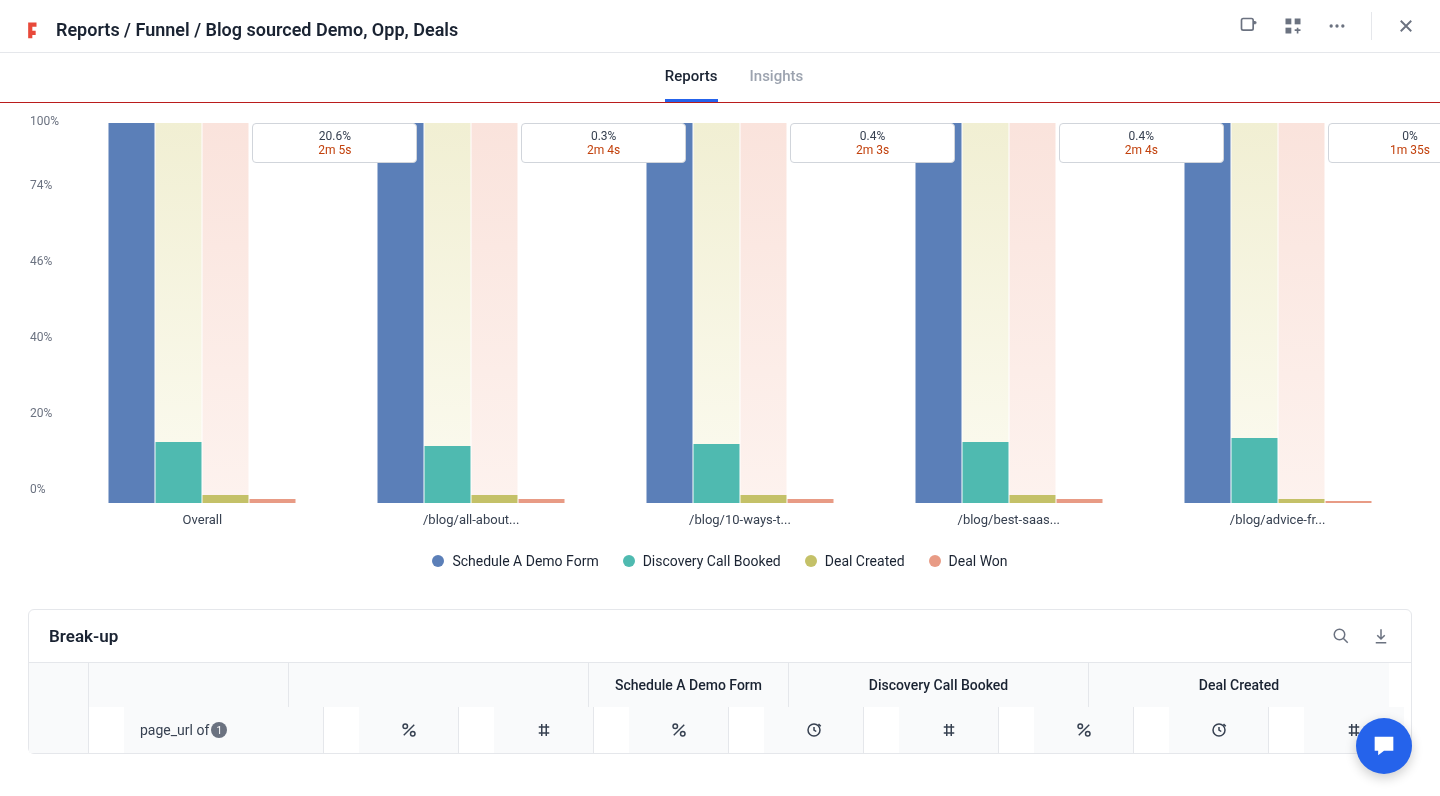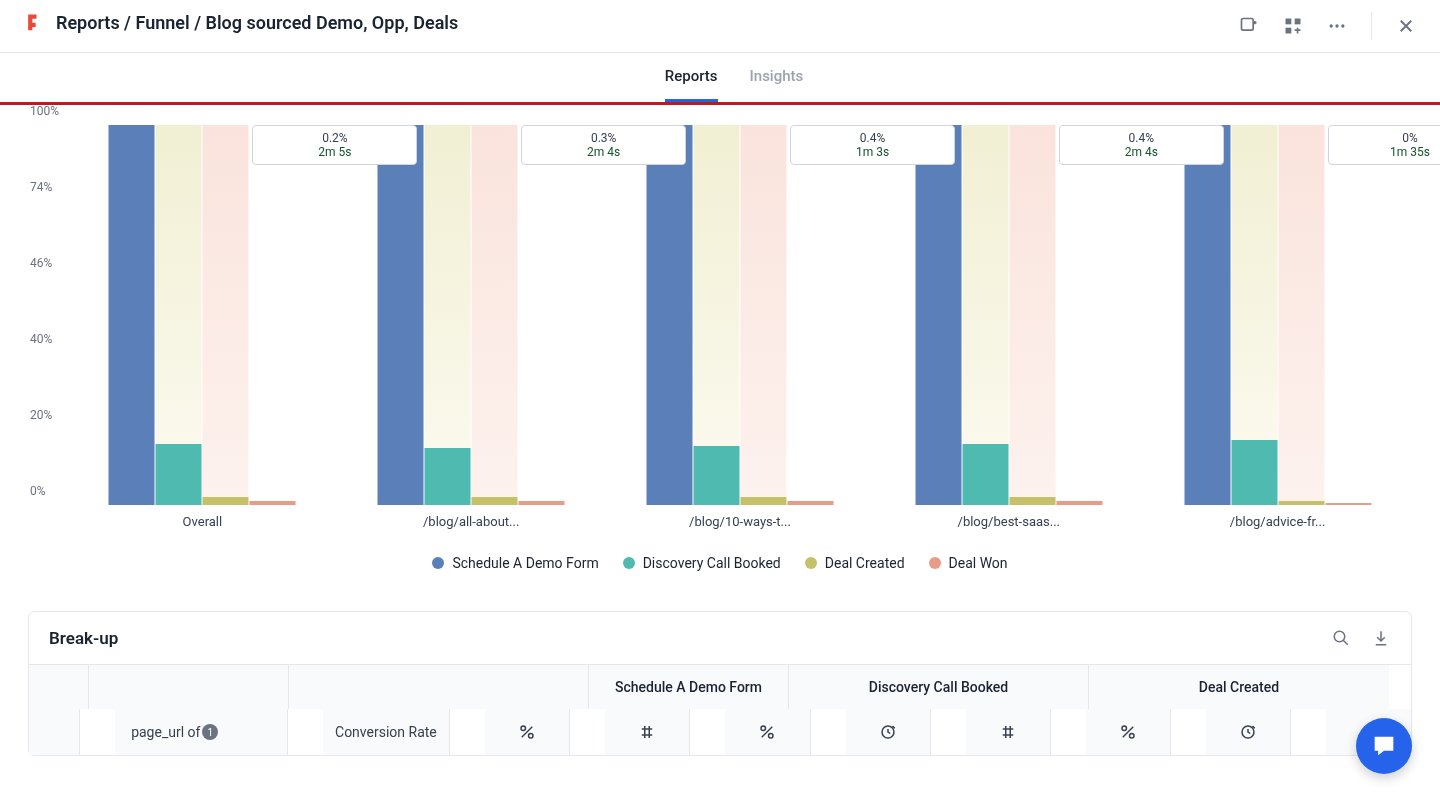--- a/index.html
+++ b/index.html
@@ -1,40 +1,40 @@
 <!DOCTYPE html>
 <html><head>
 <meta charset="utf-8">
 <style>
   * { box-sizing: border-box; }
   body { margin: 0; font-family: -apple-system, BlinkMacSystemFont, "Segoe UI", Roboto, sans-serif; background: #fff; color: #1a2332; }
-  .header { display: flex; align-items: flex-start; padding: 12px 24px; border-bottom: 1px solid #e5e7eb; }
+  .header { display: flex; align-items: flex-end; padding: 12px 24px; border-bottom: 1px solid #e5e7eb; }
   .logo { width: 20px; height: 20px; margin-right: 12px; }
   .breadcrumb { font-size: 18px; font-weight: 600; color: #1a2332; flex: 1; }
   .header-actions { display: flex; align-items: center; gap: 24px; }
   .header-icon { width: 20px; height: 20px; cursor: pointer; color: #6b7280; display:flex; align-items:center; justify-content:center; }
   .divider-v { width: 1px; height: 28px; background: #e5e7eb; }
-  .tabs { display: flex; justify-content: center; gap: 32px; border-bottom: 3px solid #b91c1c; padding-left: 28px; }
+  .tabs { display: flex; justify-content: center; gap: 32px; border-bottom: 1px solid #b91c1c; padding-left: 28px; }
   .tab { padding: 14px 0; font-size: 15px; font-weight: 500; color: #9ca3af; cursor: pointer; border-bottom: 3px solid transparent; }
   .tab.active { color: #1a2332; border-bottom-color: #2563eb; }
   .chart-area { padding: 20px 28px 10px 28px; position: relative; }
   .chart-grid { position: relative; height: 400px; margin-left: 40px; }
   .ytick { position: absolute; left: -38px; font-size: 12px; color: #6b7280; transform: translateY(-50%); }
   .groups { display: flex; justify-content: space-around; position: absolute; inset: 0; }
   .group { position: relative; width: 250px; display:flex; flex-direction:column; align-items:center; }
   .bars { display: flex; align-items: flex-end; height: 380px; gap: 1px; position: absolute; bottom: 20px; left: 50%; transform: translateX(-50%); }
   .bar { width: 46px; position: relative; }
   .bar-fill { position:absolute; bottom:0; left:0; right:0; }
   .b1 .bar-fill { background: #5b7fb8; }
   .b2 .bar-fill { background: #4fbab0; }
   .b3 .bar-fill { background: #c4c168; }
   .b4 .bar-fill { background: #e89b85; }
   .anno { position:absolute; top: -5px; right:-90px; border:1px solid #d1d5db; border-radius:4px; padding:5px 12px; background:#fff; font-size:12px; text-align:center; color:#374151; z-index:5; }
   .anno .pct { display:block; }
-  .anno .tm { display:block; color:#14532d; }
+  .anno .tm { display:block; color:#c2410c; }
   .xlabel { position:absolute; bottom:-4px; font-size:13px; color:#374151; white-space:nowrap; }
   .legend { display:flex; justify-content:center; gap:24px; padding:20px 0 30px; font-size:14px; color:#1a2332; }
   .legend-item { display:flex; align-items:center; gap:8px; }
   .swatch { width:12px; height:12px; border-radius:50%; }
   .breakup { margin: 10px 28px; border:1px solid #e5e7eb; border-radius:6px; }
   .breakup-head { display:flex; align-items:center; padding:16px 20px; border-bottom:1px solid #e5e7eb; }
   .breakup-title { font-size:17px; font-weight:600; flex:1; }
   .table-row1 { display:flex; }
   .cell { border-right:1px solid #e5e7eb; padding: 14px 0; text-align:center; font-size:14px; font-weight:500; background:#f9fafb; }
   .cell-a { width:60px; }
@@ -95,42 +95,42 @@
   <div class="tab">Insights</div>
 </div>
 
 <div class="chart-area">
   <div class="chart-grid" id="chart-grid">
       <div class="ytick" style="bottom: 20px;">0%</div>
       <div class="ytick" style="bottom: 96px; margin-top: 44px;">20%</div>
       <div class="ytick" style="bottom: 172px;">40%</div>
       <div class="ytick" style="bottom: 248px;">46%</div>
       <div class="ytick" style="bottom: 324px;">74%</div>
-      <div class="ytick" style="bottom: 400px;">100%</div>
+      <div class="ytick" style="bottom: 388px;">100%</div>
       <div class="groups">
         <div class="group">
           <div class="bars" style="position: absolute;">
             <div class="bar b1" style="height: 380px; position: relative;">
               <div style="position: absolute; inset: 0px 0px 380px; background: linear-gradient(rgb(212, 236, 233), rgb(238, 248, 246));"></div>
               <div class="bar-fill" style="height: 380px;"></div>
             </div>
             <div class="bar b2" style="height: 380px; position: relative;">
               <div style="position: absolute; inset: 0px 0px 60.8px; background: linear-gradient(rgb(241, 239, 211), rgb(250, 249, 236));"></div>
               <div class="bar-fill" style="height: 60.8px;"></div>
             </div>
             <div class="bar b3" style="height: 380px; position: relative;">
               <div style="position: absolute; inset: 0px 0px 7.6px; background: linear-gradient(rgb(250, 227, 220), rgb(253, 242, 238));"></div>
               <div class="bar-fill" style="height: 7.6px;"></div>
             </div>
             <div class="bar b4" style="height: 380px; position: relative;">
               <div class="bar-fill" style="height: 3.8px;"></div>
             </div>
           </div>
           <div class="anno" style="top: 0px; left: calc(50% + 50px);">
-            <span class="pct">0.2%</span>
+            <span class="pct">20.6%</span>
             <span class="tm">2m 5s</span>
           </div>
           <div class="xlabel">Overall</div>
         </div>
         <div class="group">
           <div class="bars" style="position: absolute;">
             <div class="bar b1" style="height: 380px; position: relative;">
               <div style="position: absolute; inset: 0px 0px 380px; background: linear-gradient(rgb(212, 236, 233), rgb(238, 248, 246));"></div>
               <div class="bar-fill" style="height: 380px;"></div>
             </div>
@@ -165,21 +165,21 @@
             <div class="bar b3" style="height: 380px; position: relative;">
               <div style="position: absolute; inset: 0px 0px 7.6px; background: linear-gradient(rgb(250, 227, 220), rgb(253, 242, 238));"></div>
               <div class="bar-fill" style="height: 7.6px;"></div>
             </div>
             <div class="bar b4" style="height: 380px; position: relative;">
               <div class="bar-fill" style="height: 3.8px;"></div>
             </div>
           </div>
           <div class="anno" style="top: 0px; left: calc(50% + 50px);">
             <span class="pct">0.4%</span>
-            <span class="tm">1m 3s</span>
+            <span class="tm">2m 3s</span>
           </div>
           <div class="xlabel">/blog/10-ways-t...</div>
         </div>
         <div class="group">
           <div class="bars" style="position: absolute;">
             <div class="bar b1" style="height: 380px; position: relative;">
               <div style="position: absolute; inset: 0px 0px 380px; background: linear-gradient(rgb(212, 236, 233), rgb(238, 248, 246));"></div>
               <div class="bar-fill" style="height: 380px;"></div>
             </div>
             <div class="bar b2" style="height: 380px; position: relative;">
@@ -269,21 +269,20 @@
     <div class="cell cell-d">Schedule A Demo Form</div>
     <div class="cell cell-d" style="width:300px">Discovery Call Booked</div>
     <div class="cell cell-d" style="width:300px;border-right:none">Deal Created</div>
   </div>
   <div class="table-row2">
     <div class="sub sub-a"></div>
     <div class="sub sub-b">
       <span>page_url of</span>
       <span class="badge">1</span>
     </div>
-    <div class="sub sub-c1">Conversion Rate</div>
     <div class="sub sub-d1">
         <svg width="18" height="18" viewBox="0 0 24 24" stroke="#374151" stroke-width="2" fill="none">
           <circle cx="7" cy="7" r="3"></circle>
           <circle cx="17" cy="17" r="3"></circle>
           <path d="M19 5L5 19"></path>
         </svg>
       </div>
     <div class="sub sub-d1">
         <svg width="18" height="18" viewBox="0 0 24 24" stroke="#374151" stroke-width="2" fill="none">
           <path d="M5 8h14M5 16h14M9 4v16M15 4v16"></path>

